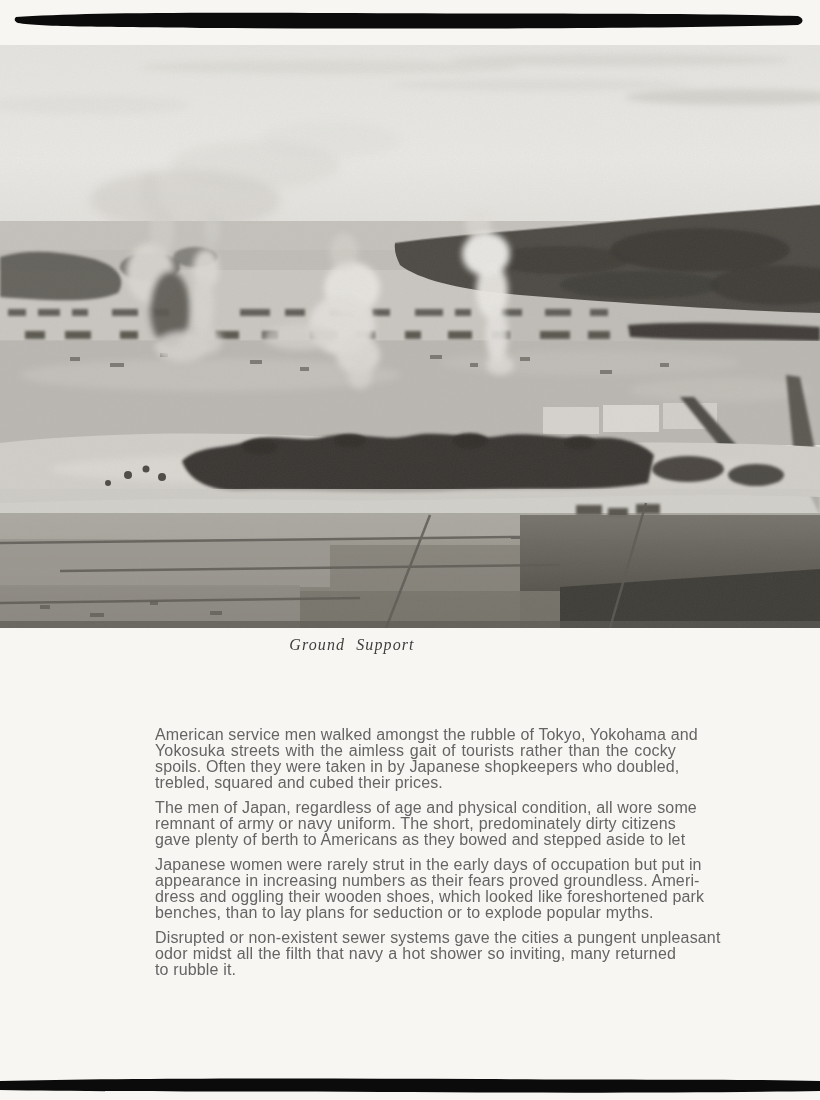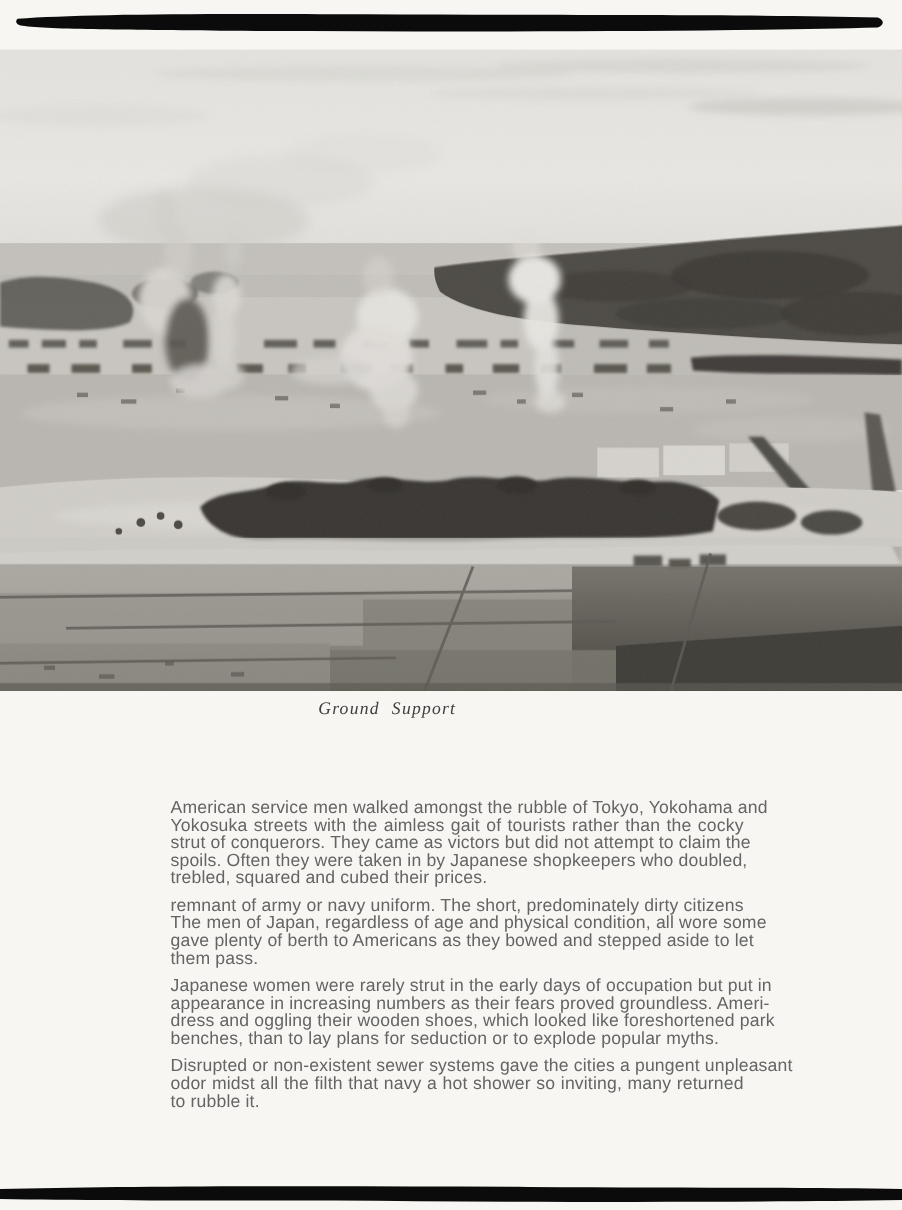--- a/index.html
+++ b/index.html
@@ -258,29 +258,27 @@
       <rect x="0" y="0" width="820" height="583" filter="url(#grainF)" opacity="0.12"></rect>
     </svg>
   </figure>
 
   <div class="caption">Ground Support</div>
 
   <div class="text-block">
       <div class="para">
         <div class="tline">American service men walked amongst the rubble of Tokyo, Yokohama and</div>
         <div class="tline">Yokosuka streets with the aimless gait of tourists rather than the cocky</div>
-        <div class="tline">strut of conquerors. They came as victors but did not attempt to claim the</div>
         <div class="tline">spoils. Often they were taken in by Japanese shopkeepers who doubled,</div>
         <div class="tline last">trebled, squared and cubed their prices.</div>
       </div>
       <div class="para">
+        <div class="tline">The men of Japan, regardless of age and physical condition, all wore some</div>
         <div class="tline">remnant of army or navy uniform. The short, predominately dirty citizens</div>
-        <div class="tline">The men of Japan, regardless of age and physical condition, all wore some</div>
         <div class="tline">gave plenty of berth to Americans as they bowed and stepped aside to let</div>
-        <div class="tline last">them pass.</div>
       </div>
       <div class="para">
         <div class="tline">Japanese women were rarely strut in the early days of occupation but put in</div>
         <div class="tline">appearance in increasing numbers as their fears proved groundless. Ameri-</div>
         <div class="tline">dress and oggling their wooden shoes, which looked like foreshortened park</div>
         <div class="tline last">benches, than to lay plans for seduction or to explode popular myths.</div>
       </div>
       <div class="para">
         <div class="tline">Disrupted or non-existent sewer systems gave the cities a pungent unpleasant</div>
         <div class="tline">odor midst all the filth that navy a hot shower so inviting, many returned</div>

